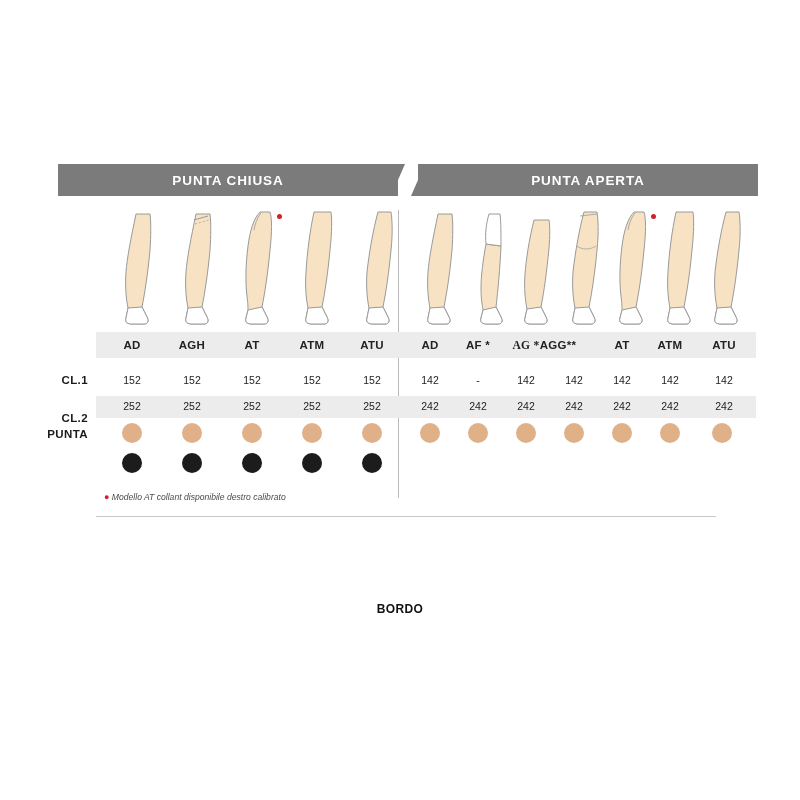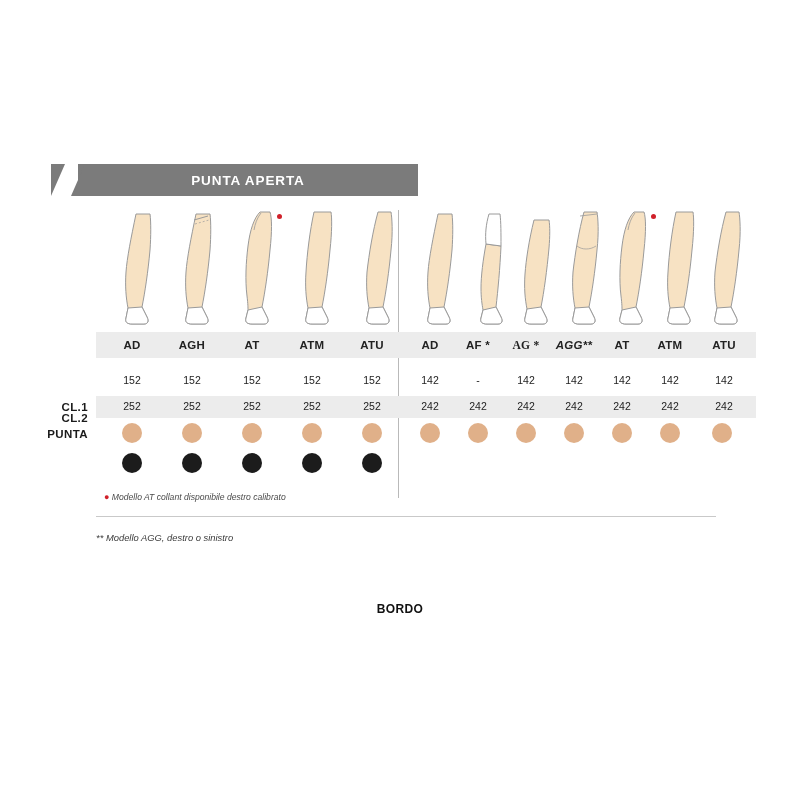--- a/index.html
+++ b/index.html
@@ -190,20 +190,21 @@
     font-size: 11px;
     color: #222;
   }
 </style>
 </head>
 <body>
 
 <div id="sheet">
 
   <div class="banner">
+    <div class="banner-left">PUNTA CHIUSA</div>
     <div class="banner-gap"></div>
     <div class="banner-right">PUNTA APERTA</div>
   </div>
 
   <div class="vsep"></div>
 
   <div class="legs-row">
 
     <div class="leg-cell" style="left:18px;">
       <svg width="56" height="122" viewBox="0 0 56 122">
@@ -293,26 +294,26 @@
 
   <div class="model-label" style="left:104px; width:56px;">AD</div>
   <div class="model-label" style="left:164px; width:56px;">AGH</div>
   <div class="model-label" style="left:224px; width:56px;">AT</div>
   <div class="model-label" style="left:284px; width:56px;">ATM</div>
   <div class="model-label" style="left:344px; width:56px;">ATU</div>
 
   <div class="model-label" style="left:404px; width:52px;">AD</div>
   <div class="model-label" style="left:452px; width:52px;">AF *</div>
   <div class="model-label" style="left:500px; width:52px;font-family:Liberation Serif, serif;">AG *</div>
-  <div class="model-label" style="left:548px; width:52px;font-style:italic;">AGG**</div>
+  <div class="model-label" style="left:532px; width:52px;">AGG**</div>
   <div class="model-label" style="left:596px; width:52px;">AT</div>
   <div class="model-label" style="left:644px; width:52px;">ATM</div>
   <div class="model-label" style="left:696px; width:56px;">ATU</div>
 
-  <div class="row-label" style="top:374px;margin-top:27px;">CL.1</div>
+  <div class="row-label" style="top:374px;">CL.1</div>
 
   <div class="cell-val" style="top:374px; left:104px; width:56px;">152</div>
   <div class="cell-val" style="top:374px; left:164px; width:56px;">152</div>
   <div class="cell-val" style="top:374px; left:224px; width:56px;">152</div>
   <div class="cell-val" style="top:374px; left:284px; width:56px;">152</div>
   <div class="cell-val" style="top:374px; left:344px; width:56px;">152</div>
 
   <div class="cell-val" style="top:374px; left:404px; width:52px;">142</div>
   <div class="cell-val" style="top:374px; left:452px; width:52px;">-</div>
   <div class="cell-val" style="top:374px; left:500px; width:52px;">142</div>
@@ -361,18 +362,17 @@
   <div class="swatch" style="top:423px; left:712px; width:20px; height:20px; background:#e0b089;"></div>
 
   <div class="note-red" style="left:104px; top:492px;">
     <span class="bullet">●</span>
     <span>Modello AT collant disponibile destro calibrato</span>
   </div>
 
   <div class="hline" style="left:96px; top:516px; width:620px;"></div>
 
   <div class="footnotes">
-    <div>** Modello AGG, destro o sinistro</div>
   </div>
 
   <div class="bordo-title">BORDO</div>
 
 </div>
 
 </body></html>

